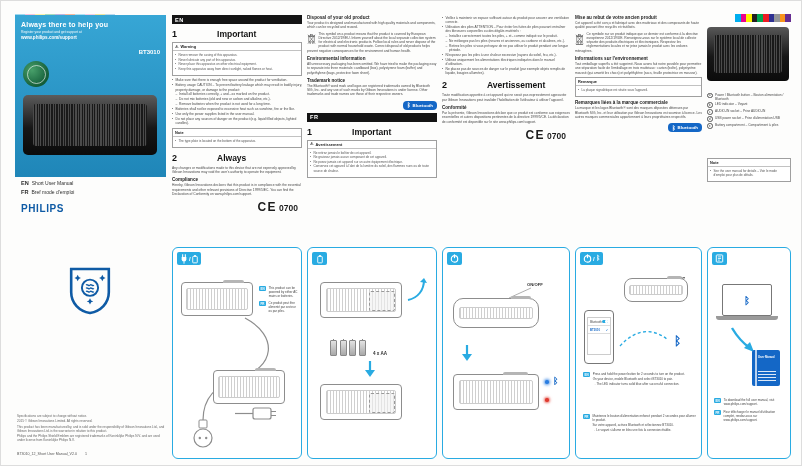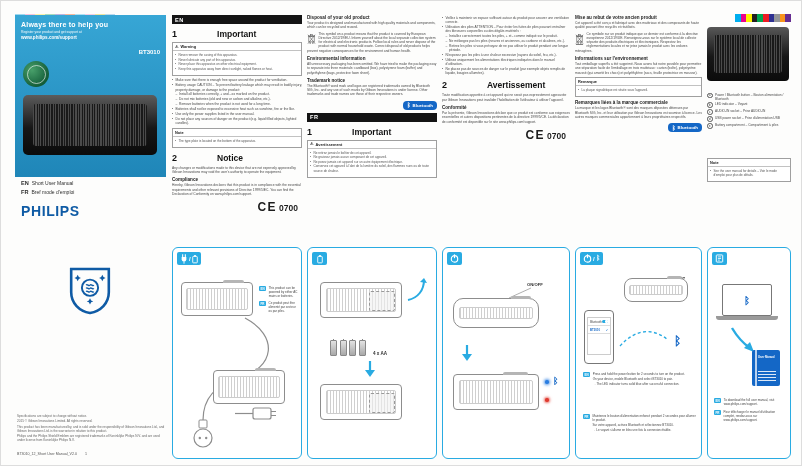--- a/index.html
+++ b/index.html
@@ -22,21 +22,21 @@
   .regline{font-size:3.4px;margin-top:2px;opacity:.95;}
   .regurl{font-size:4.6px;font-weight:bold;margin-top:1px;}
   .model{position:absolute;right:6px;top:34px;font-size:6px;font-weight:bold;}
   .stamp{position:absolute;left:8px;top:46px;width:26px;height:26px;border-radius:50%;background:radial-gradient(circle at 35% 35%,#48a06a,#135c38 72%);}
   .stamp-inner{position:absolute;inset:3.5px;border:1px solid rgba(255,255,255,.6);border-radius:50%;}
   .cover-spk{position:absolute;left:8px;top:80px;width:134px;height:60px;border-radius:5px;background:linear-gradient(180deg,#5c5c5c,#171717 55%,#0b0b0b);}
   .cover-spk-grille{position:absolute;left:10px;right:10px;top:9px;bottom:9px;border-radius:3px;background:repeating-linear-gradient(90deg,rgba(205,205,205,.28) 0 1px,rgba(0,0,0,0) 1px 2.5px),#191919;}
   .manual-row{display:flex;gap:3px;align-items:baseline;margin:3px 0 0 6px;color:#2e2e2e;}
   .mr-lang{font-size:5.6px;font-weight:bold;}
   .mr-title{font-size:5px;}
-  .wordmark{margin:8px 0 0 6px;font-size:14px;font-weight:bold;color:#0f5ba5;letter-spacing:0.6px;}
+  .wordmark{margin:8px 0 0 6px;font-size:10px;font-weight:bold;color:#0f5ba5;letter-spacing:0.6px;}
   .shield-wrap{position:absolute;left:54px;top:252px;}
   .legal{position:absolute;left:2px;top:400px;width:148px;color:#666;}
   .legal p{margin:0 0 1.5px 0;font-size:3.1px;line-height:1.25;}
   .doc-code{position:absolute;left:16px;top:451px;font-size:3.6px;color:#555;display:flex;gap:8px;}
   .print-stamp{position:absolute;left:648px;top:452px;font-size:3.6px;color:#888;}
 
   
   .col{position:absolute;top:14px;height:224px;overflow:hidden;}
   .lang-tab{background:#141414;color:#fff;font-size:5.6px;font-weight:bold;height:9px;display:flex;align-items:center;padding-left:3px;letter-spacing:.5px;}
   .sec{display:flex;gap:4px;align-items:baseline;font-weight:bold;color:#121212;margin:5px 0 3px 0;}
@@ -219,21 +219,21 @@
         <span>Note</span>
       </div>
       <div class="box-body">
         <ul class="bullets">
             <li>The type plate is located on the bottom of the apparatus.</li>
           </ul>
       </div>
     </div>
     <div class="sec">
       <span class="n">2</span>
-      <span class="t">Notice</span>
+      <span class="t">Always</span>
     </div>
     <p class="p">Any changes or modifications made to this device that are not expressly approved by Gibson Innovations may void the user's authority to operate the equipment.</p>
     <div class="subhead">Compliance</div>
     <p class="p">Hereby, Gibson Innovations declares that this product is in compliance with the essential requirements and other relevant provisions of Directive 1999/5/EC. You can find the Declaration of Conformity on www.philips.com/support.</p>
     <div class="ce">
       <span class="ce-mark">CE</span>
       <span class="ce-num">0700</span>
     </div>
   </section>
 

